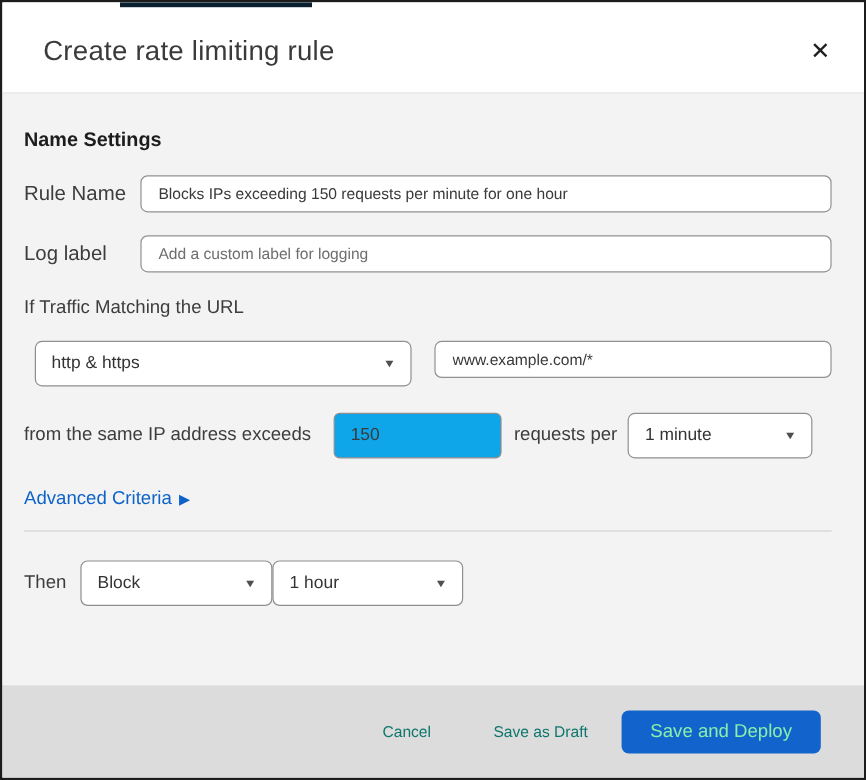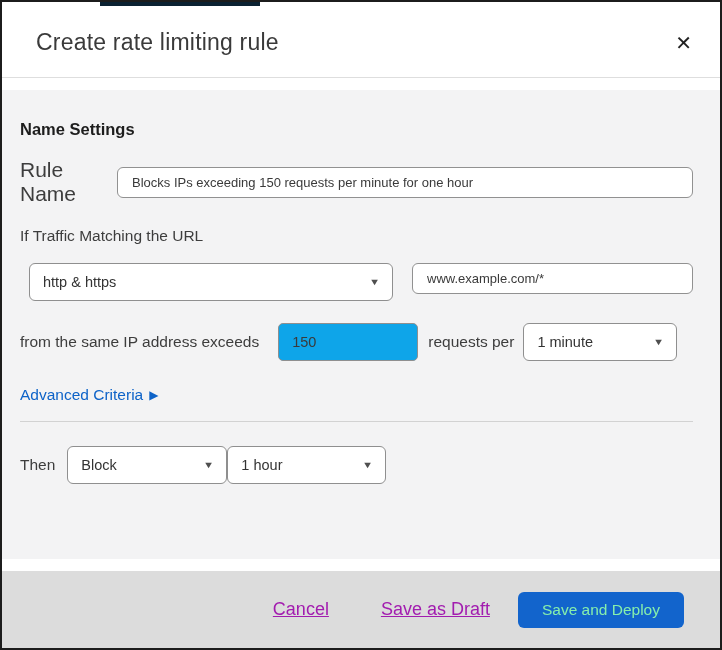--- a/index.html
+++ b/index.html
@@ -7,21 +7,20 @@
   body {
     font-family:"Liberation Sans", sans-serif;
     width:722px; height:650px; overflow:hidden;
   }
   .modal {
     width:722px; height:650px;
     border:2px solid #1c1c1c;
     background:#ffffff;
     display:flex; flex-direction:column;
     position:relative;
-    gap:12px;
   }
   .page-strip {
     position:absolute; top:0; left:98px; width:160px; height:4px;
     background:#0a2132; z-index:5;
   }
   
   .header {
     height:76px; flex:0 0 76px; background:#ffffff;
     display:flex; align-items:center; justify-content:space-between;
     padding:6px 22px 0 34px;
@@ -35,39 +34,39 @@
   }
   
   .body {
     flex:1 1 auto; background:#f3f3f4;
     padding:30px 27px 0 18px;
     color:#3d3d3d;
   }
   .section-heading { font-size:16.5px; font-weight:700; color:#1d1d1d; }
   .frow { display:flex; align-items:center; }
   .row-input { margin-top:19px; }
-  .flabel { width:97px; flex:0 0 97px; font-size:21px; color:#3d3d3d; }
+  .flabel { width:97px; flex:0 0 97px; font-size:17px; color:#3d3d3d; }
   .text-input {
     flex:1 1 auto; height:31px;
     border:1px solid #919191; border-radius:6px;
     background:#ffffff; padding:0 14px;
     font-family:"Liberation Sans", sans-serif;
     font-size:13px; color:#3a3a3a; outline:none; min-width:0;
   }
   .text-input::placeholder { color:#6e6e6e; opacity:1; }
   .sub-heading { margin-top:21px; font-size:15.5px; color:#3d3d3d; }
   .row-match { margin-top:18px; padding-left:9px; display:flex; gap:19px; }
   .select-box {
     height:38px; background:#ffffff;
     border:1px solid #8f8f8f; border-radius:6px;
     display:flex; align-items:center; justify-content:space-between;
     padding:0 13px; font-size:14.5px; color:#333333; cursor:pointer;
     flex:0 0 auto;
   }
-  .select-scheme { width:364px; }
+  .select-scheme { width:314px; }
   .select-period { width:154px; }
   .select-action { width:160px; }
   .select-duration { width:159px; }
   .chevron { font-size:9px; color:#4f4f4f; margin-left:8px; transform:scaleX(1.25); }
   .row-threshold { margin-top:22px; font-size:15.5px; }
   .num-input {
     width:140px; flex:0 0 140px; height:38px; margin:0 10px;
     border:1px solid #8f8f8f; border-radius:5px; background:#0ea5e9;
     padding:0 13px; font-family:"Liberation Sans", sans-serif;
     font-size:14.5px; color:#3a3a3a; outline:none;
@@ -85,21 +84,21 @@
   .row-then .mid-text { margin:0 10px 0 10px; }
   
   .footer {
     flex:0 0 77px; height:77px; background:#dcdcdc;
     display:flex; align-items:center; justify-content:flex-end;
     padding-right:36px;
   }
   .ghost-btn {
     background:none; border:none; cursor:pointer;
     font-family:"Liberation Sans", sans-serif;
-    font-size:18px; color:#a21caf; padding:8px 10px;text-decoration:underline;
+    font-size:13px; color:#0f766e; padding:8px 10px;
   }
   .ghost-cancel { margin-right:32px; }
   .ghost-draft { margin-right:18px; }
   .primary-btn {
     background:#1264cc; color:#86efac;
     border:none; border-radius:6px; cursor:pointer;
     height:36px; padding:0 24px;
     font-family:"Liberation Sans", sans-serif;
     font-size:15.5px;
   }
@@ -116,20 +115,24 @@
   </div>
 
   <div class="body">
     <h2 class="section-heading">Name Settings</h2>
 
     <div class="frow row-input">
       <span class="flabel">Rule Name</span>
       <input class="text-input" type="text" value="Blocks IPs exceeding 150 requests per minute for one hour" style="">
     </div>
 
+    <div class="frow row-input">
+      <span class="flabel">Log label</span>
+      <input class="text-input" type="text" placeholder="Add a custom label for logging" style="">
+    </div>
 
     <div class="sub-heading">If Traffic Matching the URL</div>
 
     <div class="row-match">
       <div class="select-box select-scheme">
         <span>http &amp; https</span>
         <span class="chevron">▼</span>
       </div>
       <input class="text-input" type="text" value="www.example.com/*" style="">
     </div>

